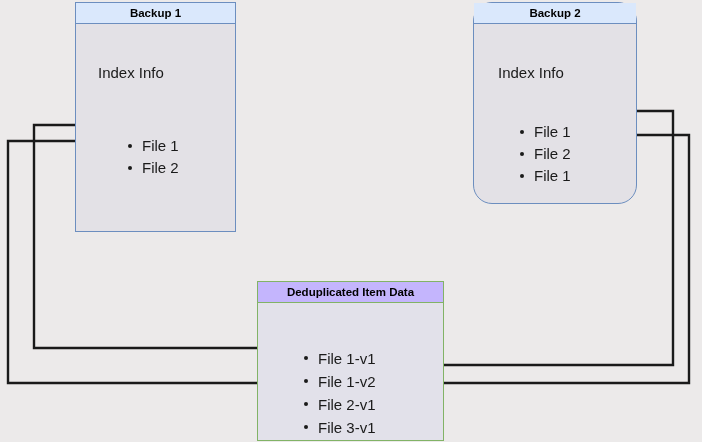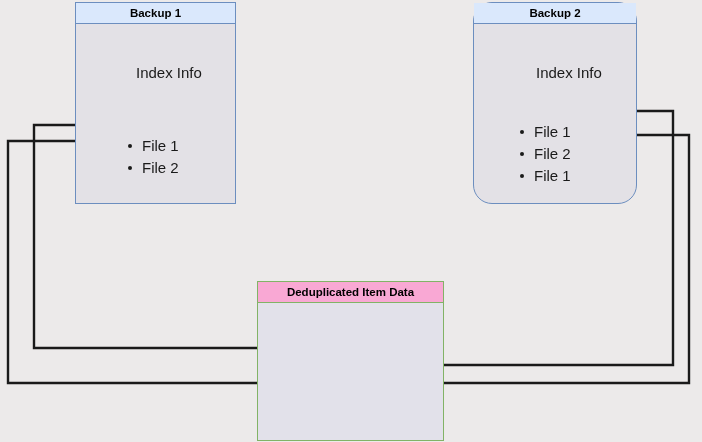--- a/index.html
+++ b/index.html
@@ -36,33 +36,32 @@
     height: 21px;
     line-height: 20px;
     text-align: center;
     font-size: 11.5px;
     font-weight: bold;
     color: #000;
     background: #dae8fc;
     border-bottom: 1px solid #6c8ebf;
   }
   .node-header.green {
-    background: #f9a8d4;
+    background: #c4b5fd;
     border-bottom-color: #82b366;
   }
   .node-body {
     position: relative;
     height: calc(100% - 21px);
   }
   .index-label {
     position: absolute;
     font-size: 15px;
     color: #1a1a1a;
     white-space: nowrap;
-    margin-left: 38px;
   }
   .bullet-list {
     position: absolute;
     margin: 0;
     padding: 0;
     list-style: none;
   }
   .bullet-list li {
     position: relative;
     font-size: 15px;
@@ -97,21 +96,21 @@
 
   <path d="M120,125 L34,125 L34,348 L297,348" fill="none" stroke="#1a1a1a" stroke-width="2.4" marker-end="url(#arrowhead)"></path>
 
   <path d="M120,141 L8,141 L8,383 L297,383" fill="none" stroke="#1a1a1a" stroke-width="2.4" marker-end="url(#arrowhead)"></path>
 
   <path d="M597,111 L673,111 L673,365 L398,365" fill="none" stroke="#1a1a1a" stroke-width="2.4" marker-end="url(#arrowhead)"></path>
 
   <path d="M597,135 L689,135 L689,383 L398,383" fill="none" stroke="#1a1a1a" stroke-width="2.4" marker-end="url(#arrowhead)"></path>
 </svg>
 
-<div class="node" style="left:75px; top:2px; width:161px; height:202px;">
+<div class="node" style="left:75px; top:2px; width:161px; height:230px;">
   <div class="node-header">Backup 1</div>
   <div class="node-body">
     <div class="index-label" style="left:22px; top:40px;">Index Info</div>
     <ul class="bullet-list" style="left:51px; top:111px;">
       <li>File 1</li>
       <li>File 2</li>
     </ul>
   </div>
 </div>
 
@@ -122,13 +121,21 @@
     <ul class="bullet-list" style="left:45px; top:97px;">
       <li>File 1</li>
       <li>File 2</li>
       <li>File 1</li>
     </ul>
   </div>
 </div>
 
 <div class="node green" style="left:257px; top:281px; width:187px; height:160px;">
   <div class="node-header green">Deduplicated Item Data</div>
+  <div class="node-body">
+    <ul class="bullet-list wide" style="left:45px; top:44px;">
+      <li>File 1-v1</li>
+      <li>File 1-v2</li>
+      <li>File 2-v1</li>
+      <li>File 3-v1</li>
+    </ul>
+  </div>
 </div>
 
 </body></html>

